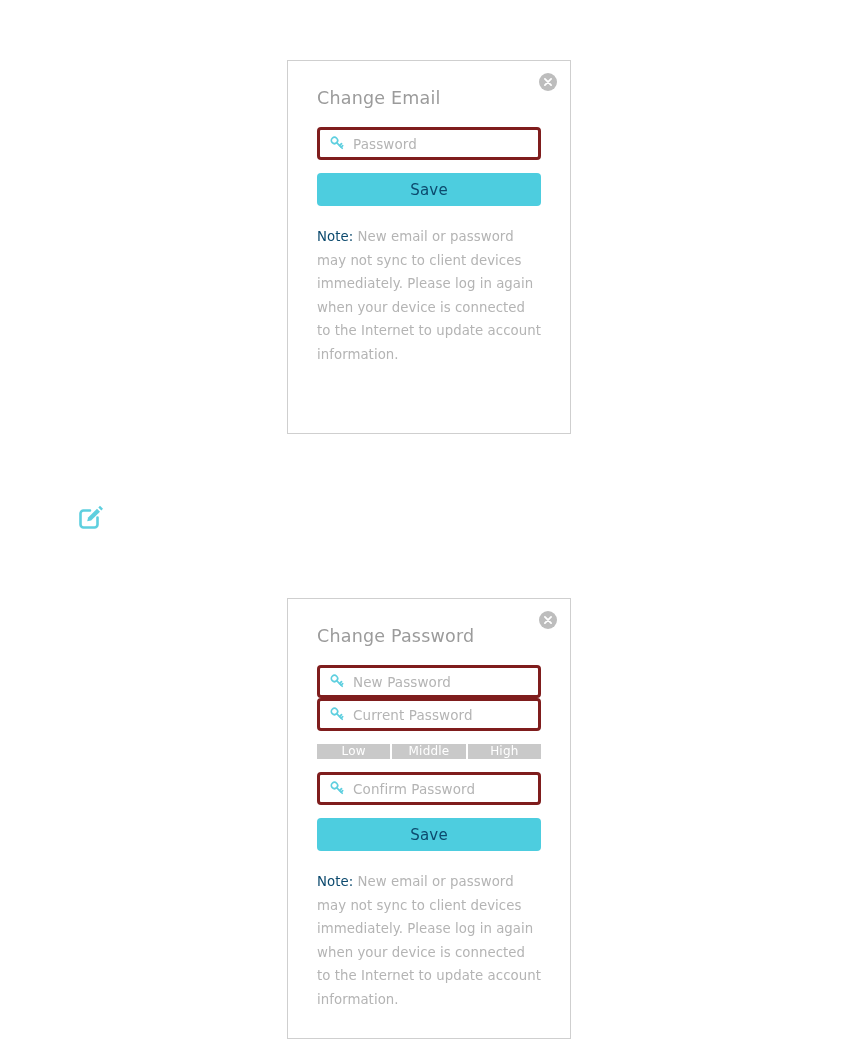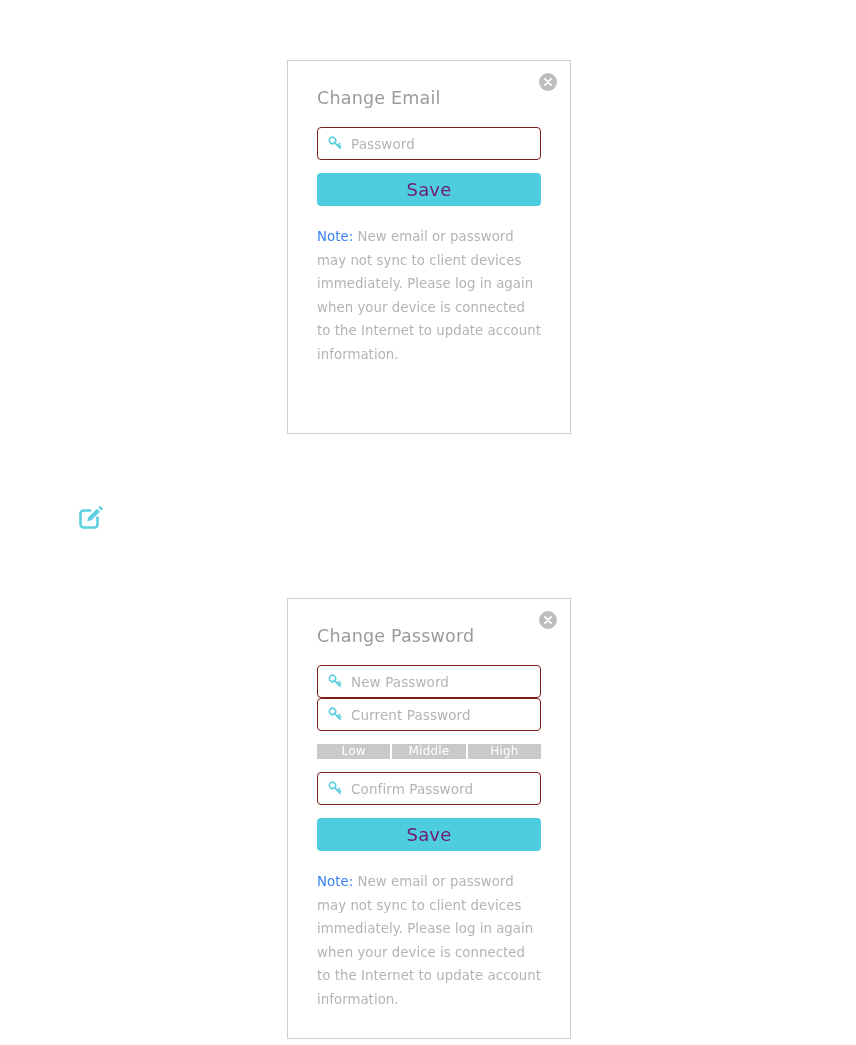--- a/index.html
+++ b/index.html
@@ -50,21 +50,21 @@
     right: 29px;
     top: 66px;
   }
 
   
   .field {
     position: relative;
     box-sizing: border-box;
     width: 100%;
     height: 33px;
-    border: 1px solid #7f1d1d;
+    border: 3px solid #7f1d1d;
     border-radius: 4px;
     background: #fff;
     display: flex;
     align-items: center;
     margin-bottom: 13px;
   }
   .field .fi-icon {
     width: 17px;
     height: 17px;
     margin-left: 9px;
@@ -101,37 +101,37 @@
   }
 
   
   .save-btn {
     box-sizing: border-box;
     width: 100%;
     height: 33px;
     border: none;
     border-radius: 4px;
     background: #4dcddf;
-    color: #701a75;
+    color: #0c4a6e;
     font-family: inherit;
-    font-size: 18px;
+    font-size: 15px;
     letter-spacing: .2px;
     cursor: pointer;
     display: block;
   }
 
   
   .note {
     margin-top: 19px;
     font-size: 13.3px;
     line-height: 23.5px;
     color: #b4b4b4;
     letter-spacing: .05px;
   }
-  .note .note-label { color: #3b82f6; }
+  .note .note-label { color: #0c4a6e; }
 
   
   #edit-icon-standalone {
     position: absolute;
     left: 74px;
     top: 500px;
     width: 32px;
     height: 32px;
   }
 </style>

